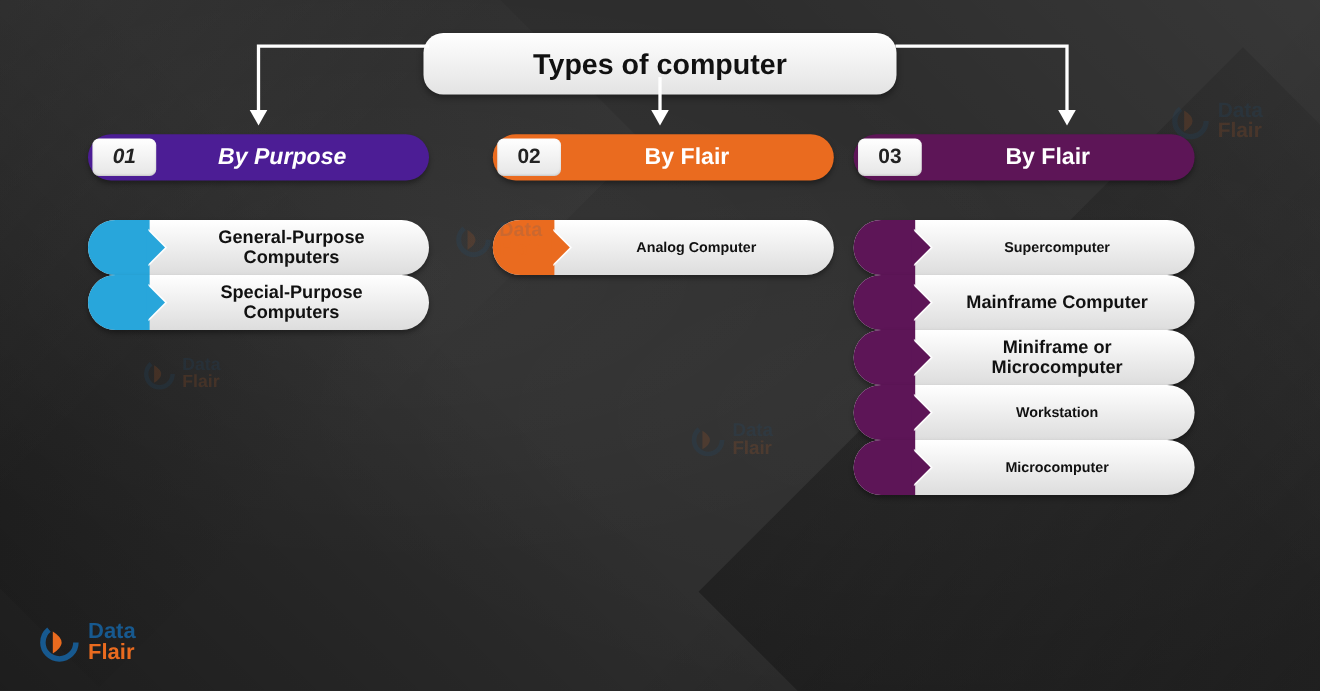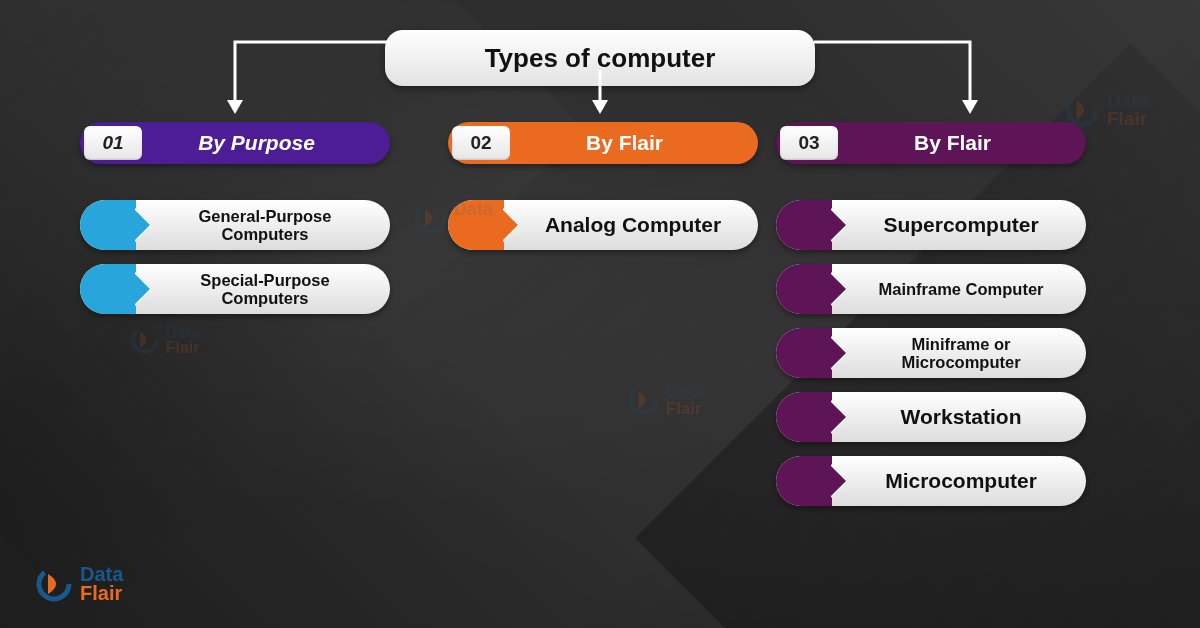--- a/index.html
+++ b/index.html
@@ -70,21 +70,21 @@
   .cat .catlabel {
     flex:1; text-align:center; color:#fff; font-weight:700; font-size:21px;
     padding-right:19px;
   }
   .cat-blue   { background:#4c1d95;font-style:italic; }
   .cat-orange { background:#ea6b1f; }
   .cat-purple { background:#5d1557; }
 
   
   .item {
-    position:relative; height:50px; margin-bottom:14px;
+    position:relative; height:50px; 
     background: linear-gradient(#ffffff,#dddddd);
     border-radius:25px;
     display:flex; align-items:center;
     box-shadow: 0 3px 5px rgba(0,0,0,0.35);
   }
   .item .bullet {
     width:56px; height:50px; border-radius:25px 0 0 25px;
     position:relative; flex-shrink:0;
   }
   .item .bullet::after {
@@ -92,21 +92,21 @@
     width:0; height:0;
     border-top:17px solid transparent;
     border-bottom:17px solid transparent;
     border-left:17px solid currentColor;
     filter: drop-shadow(2px 0 0 #fff);
   }
   .b-blue   { background:#28a6db; color:#28a6db; }
   .b-orange { background:#ea6b1f; color:#ea6b1f; }
   .b-purple { background:#5d1557; color:#5d1557; }
   .item .txt {
-    flex:1; text-align:center; font-weight:700; font-size:21px; color:#111;
+    flex:1; text-align:center; font-weight:700; font-size:13px; color:#111;
     padding:0 18px 0 22px; line-height:1.12;
   }
   .item.two .txt { font-size:16.5px; }
 
   
   .logo { position:absolute; display:flex; align-items:center; gap:6px; }
   .logo svg { width:40px; height:40px; }
   .logo .t1 { color:#17598f; font-weight:800; font-size:20px; line-height:0.95; }
   .logo .t2 { color:#ea6b1f; font-weight:800; font-size:20px; line-height:0.95; }
   .logo.wm { opacity:0.14; }

